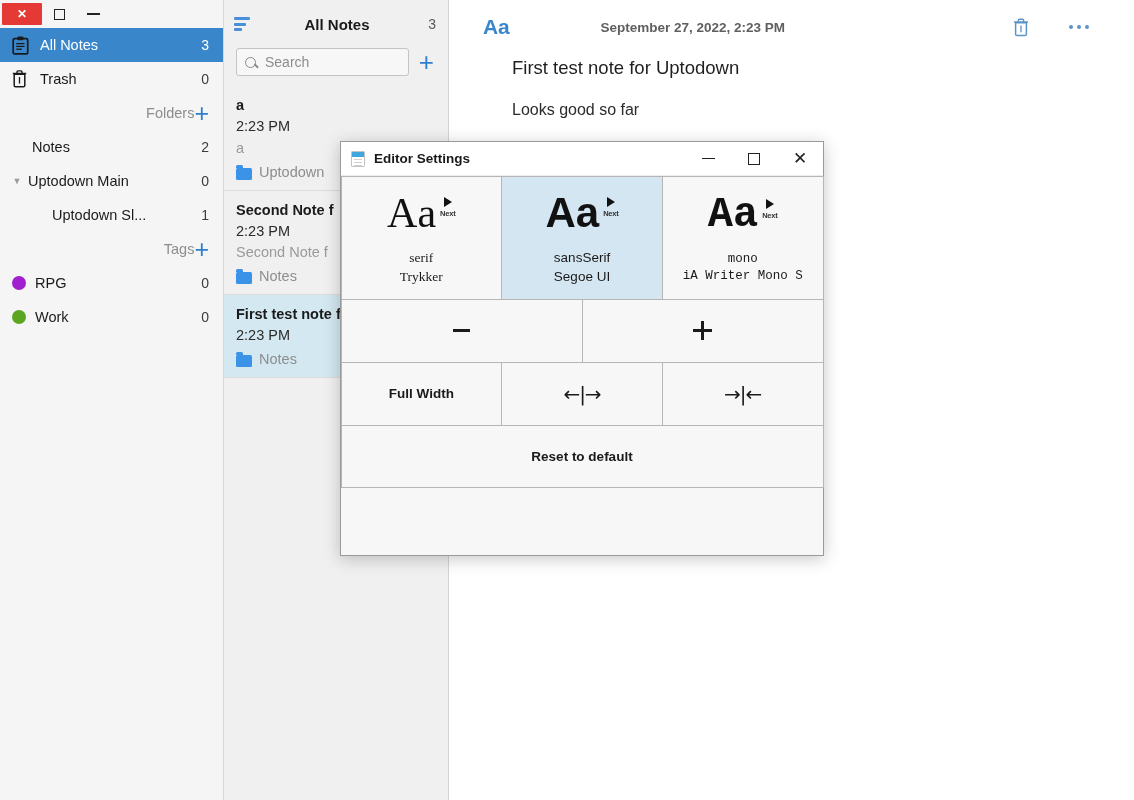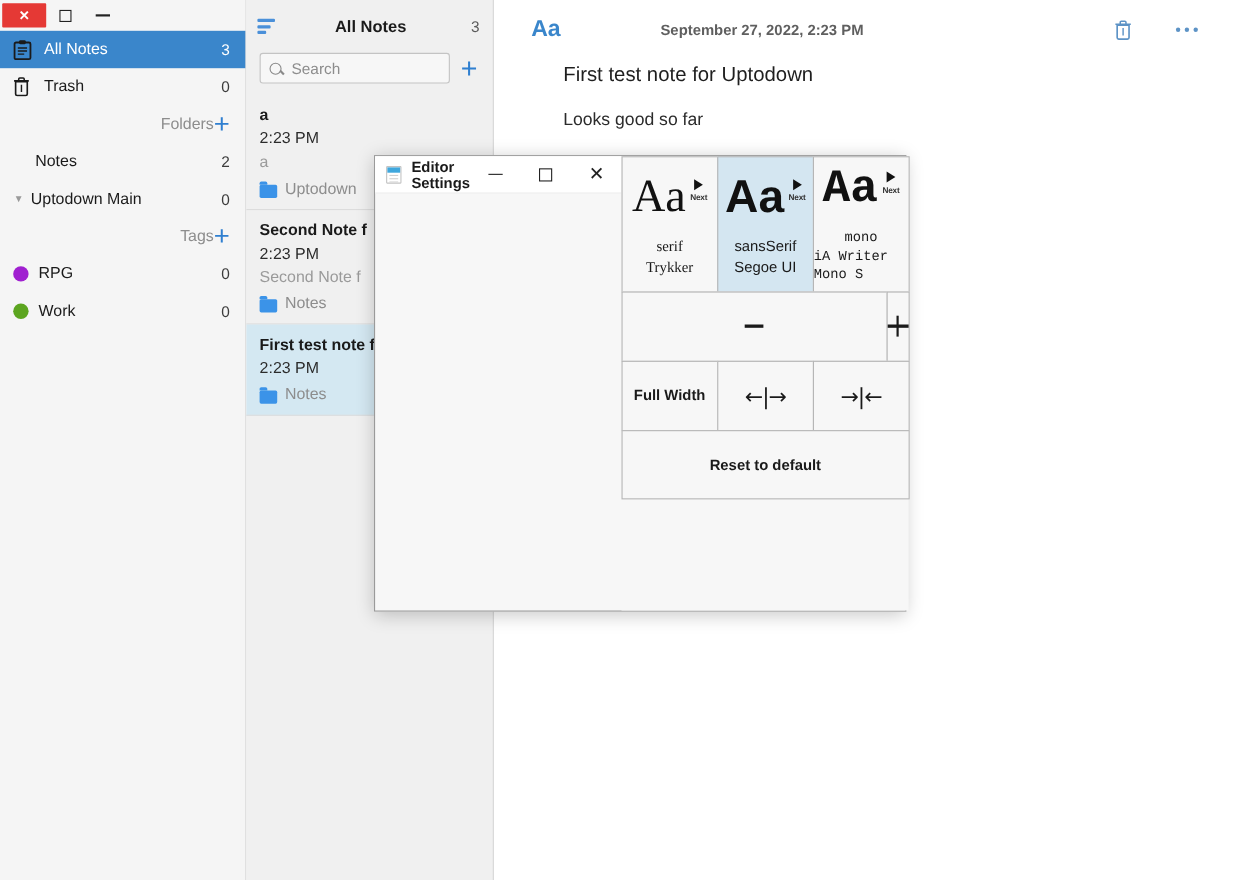--- a/index.html
+++ b/index.html
@@ -184,21 +184,21 @@
   }
 
   
   .modal {
     position: absolute;
     left: 340px; top: 141px;
     width: 484px; height: 415px;
     background: #f7f7f7;
     border: 1px solid #9a9a9a;
     box-shadow: 0 3px 16px rgba(0,0,0,0.22);
-    display: flex; flex-direction: row;
+    display: flex; flex-direction: column;
     z-index: 50;
   }
   .m-titlebar {
     height: 34px; background: #ffffff;
     display: flex; align-items: center;
     padding-left: 10px;
     flex: 0 0 34px;
     border-bottom: 1px solid #ececec;
   }
   .m-appicon {
@@ -326,20 +326,24 @@
       <span class="lbl">Notes</span>
       <span class="cnt">2</span>
     </div>
 
     <div class="folder-row" style="padding-left:6px;">
       <span class="twisty">▼</span>
       <span class="lbl">Uptodown Main</span>
       <span class="cnt">0</span>
     </div>
 
+    <div class="folder-row" style="padding-left:52px;">
+      <span class="lbl">Uptodown Sl...</span>
+      <span class="cnt">1</span>
+    </div>
 
     <div class="side-section">
       <span class="lbl">Tags</span>
       <span class="plus-blue">+</span>
     </div>
 
     <div class="tag-row">
       <span class="tag-dot" style="background:#a020d0;"></span>
       <span class="lbl">RPG</span>
       <span class="cnt">0</span>

